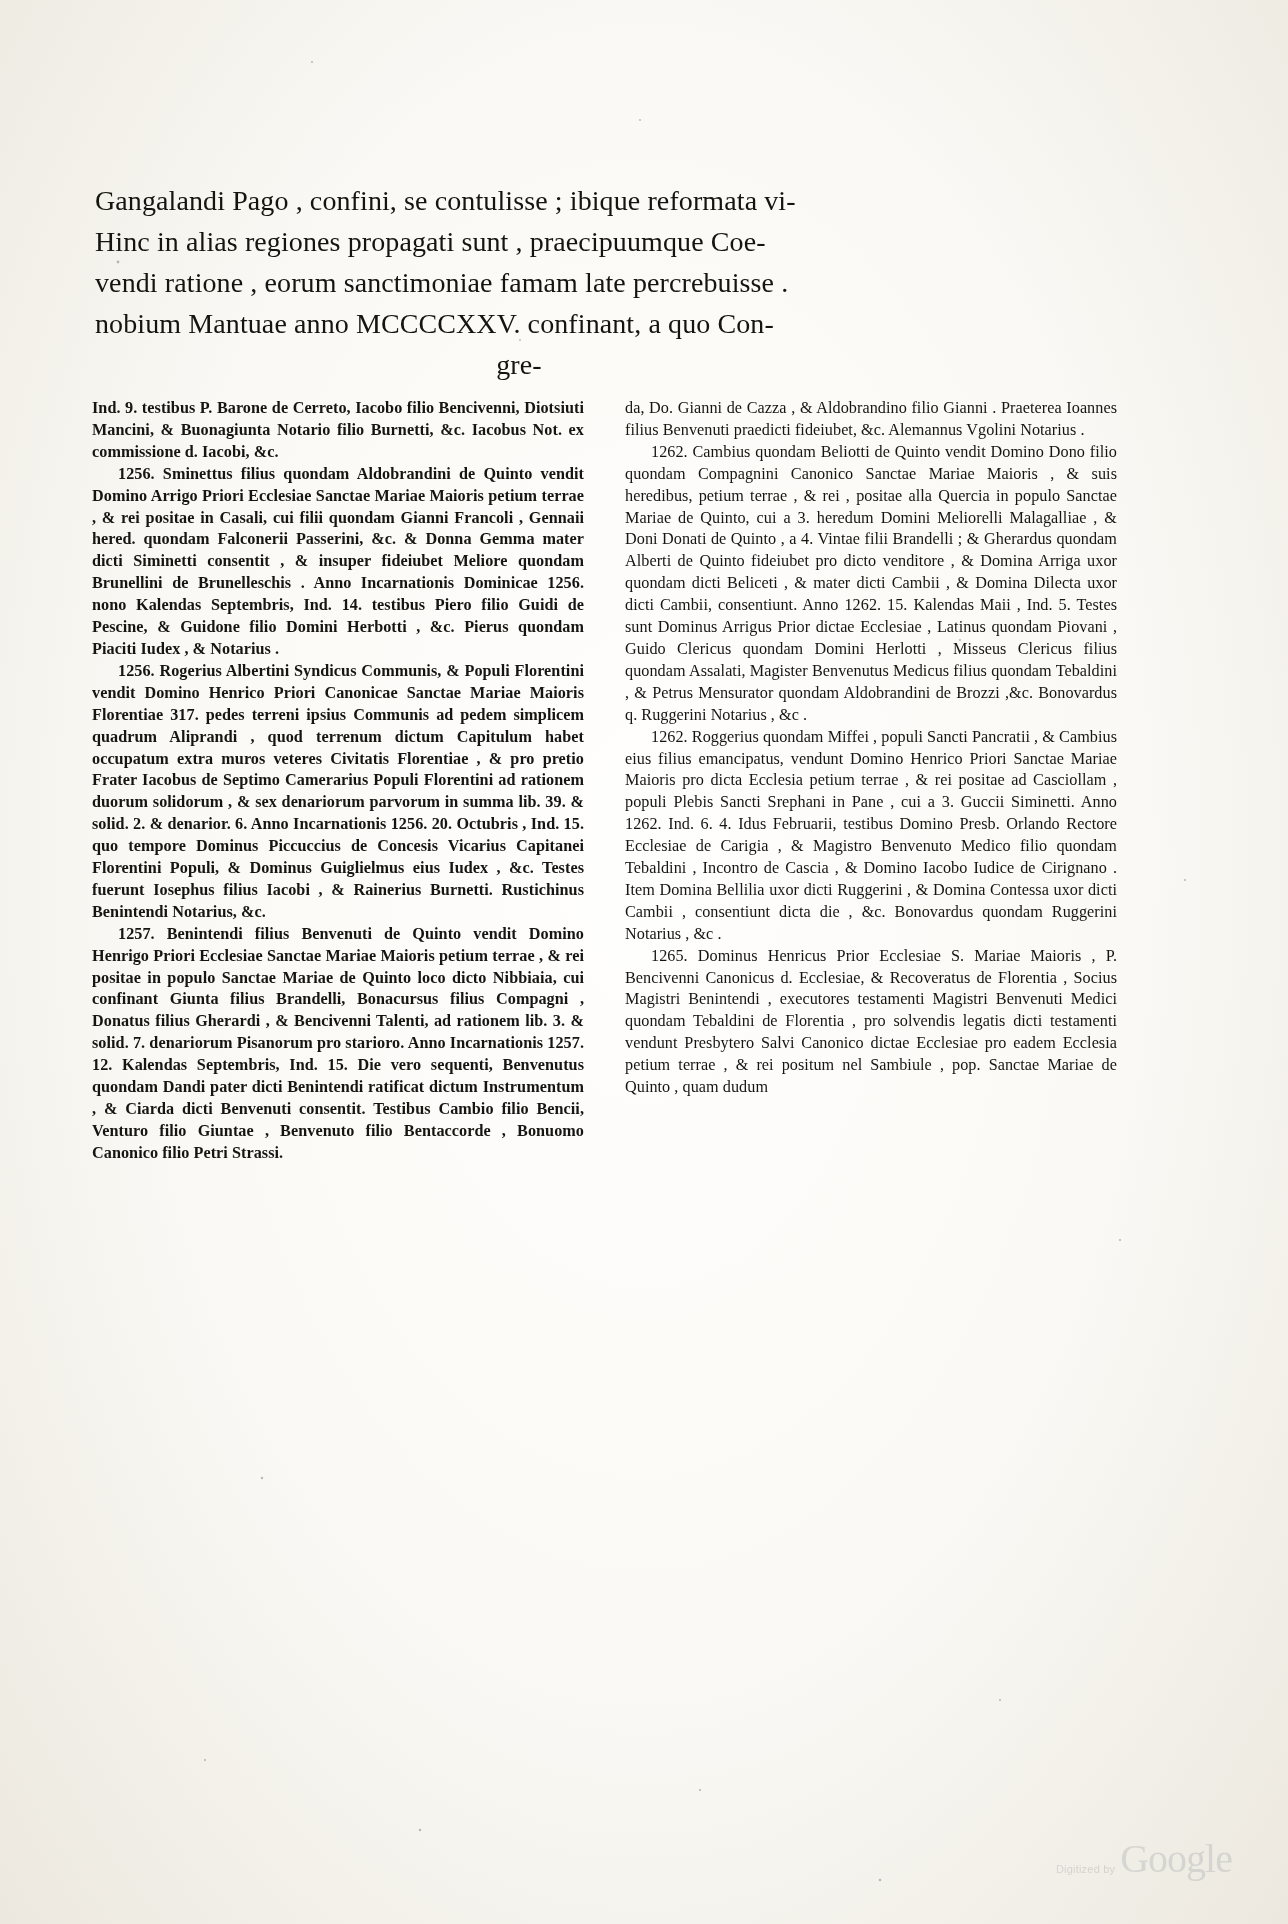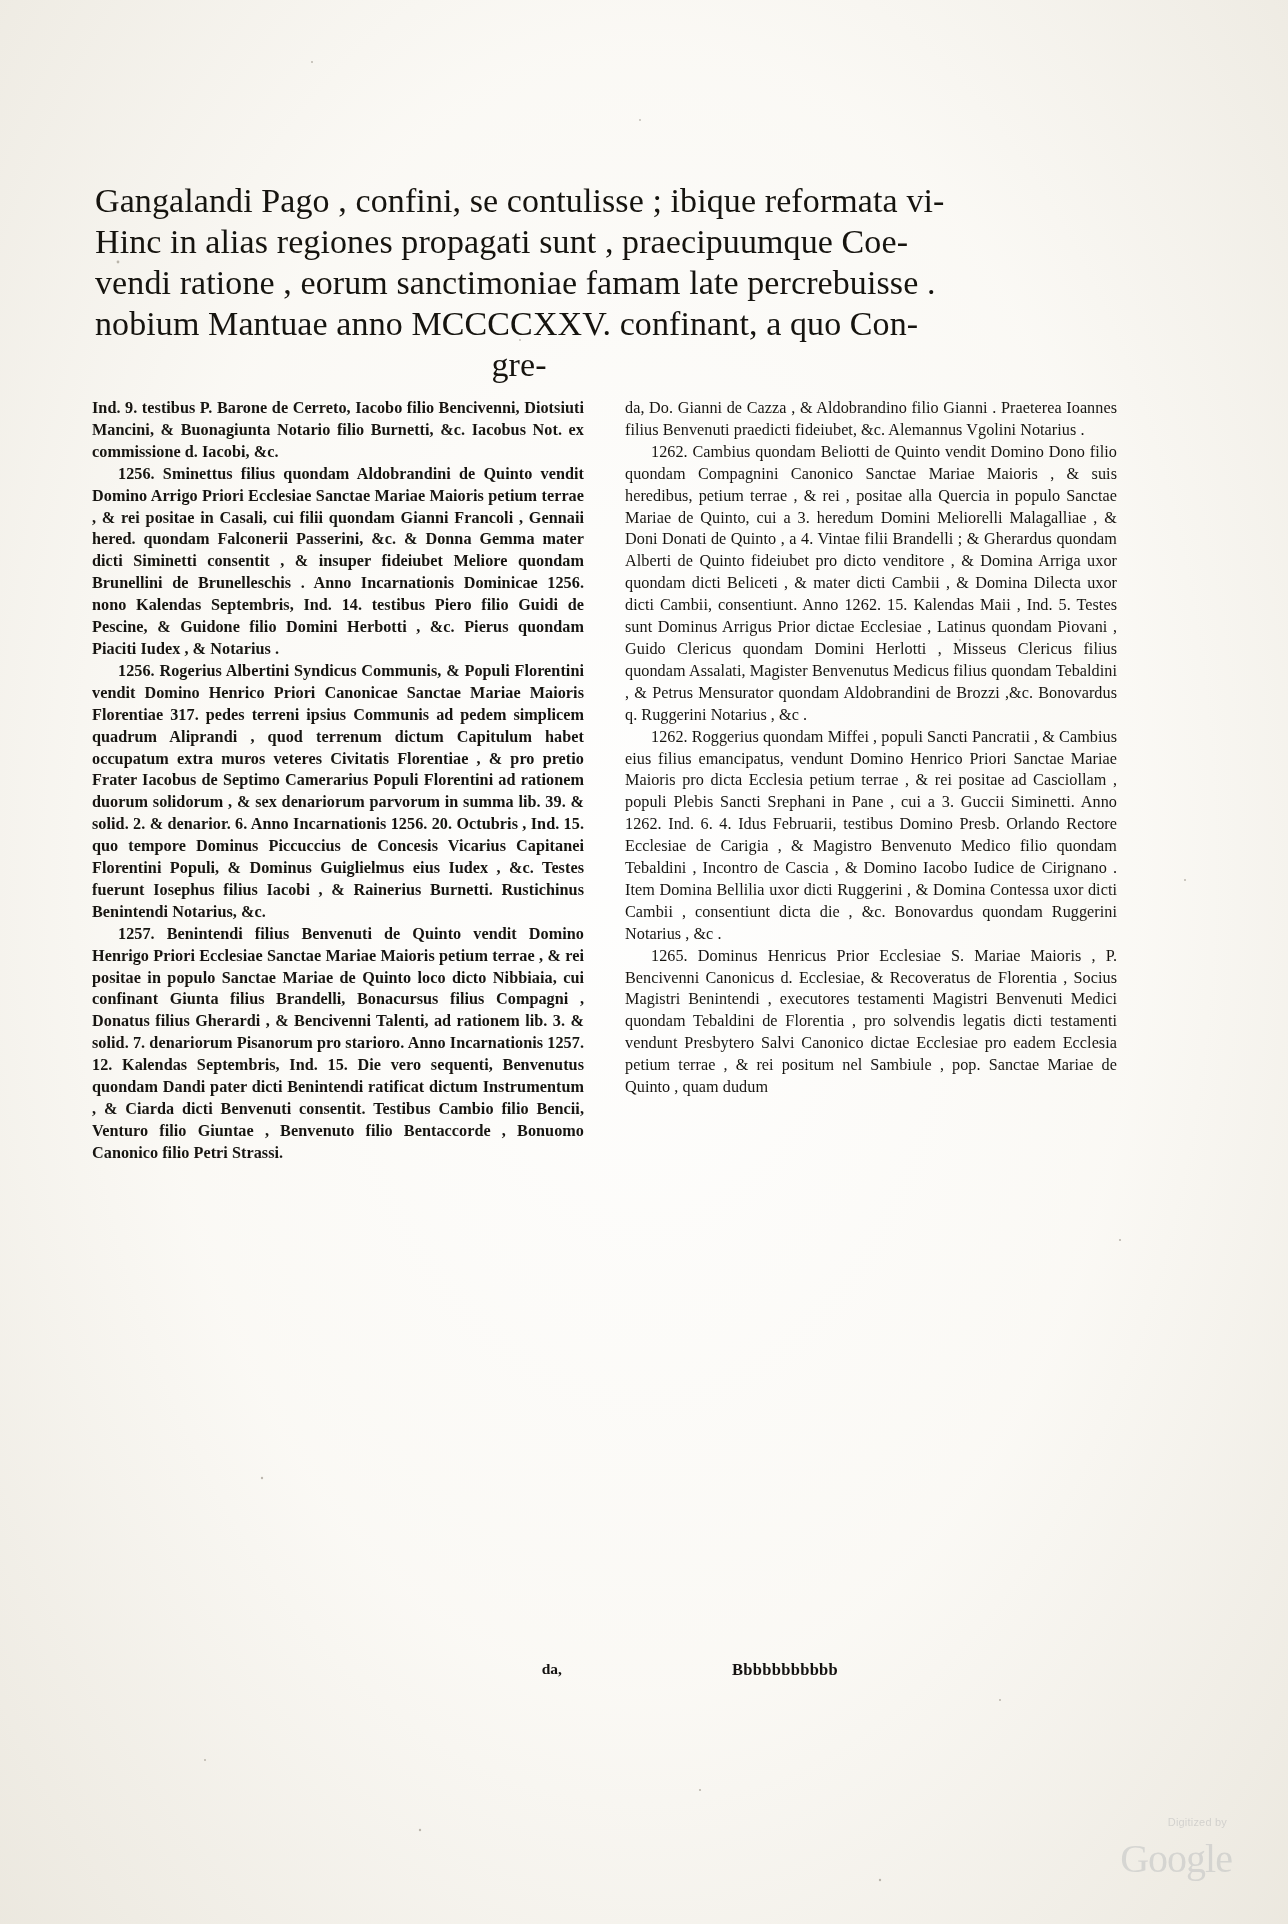--- a/index.html
+++ b/index.html
@@ -59,21 +59,21 @@
     letter-spacing: 1px;
     margin-left: 72px;
     color: #171512;
   }
   
   .headpara {
     position: absolute;
     left: 95px;
     top: 180px;
     width: 1010px;
-    font-size: 34px;
+    font-size: 28px;
     line-height: 41px;
     letter-spacing: 0.1px;
     color: #16140f;
     text-align: left;
   }
   .headpara .line {
     display: block;
     white-space: nowrap;
   }
   .headpara .line.indent-right {
@@ -135,21 +135,20 @@
   }
   
   .watermark {
     position: absolute;
     right: 56px;
     bottom: 42px;
     display: flex;
     align-items: flex-end;
     opacity: 0.30;
     user-select: none;
-    flex-direction: column;
   }
   .wm-small {
     font-family: "Liberation Sans", sans-serif;
     font-size: 11px;
     color: #8f9298;
     margin-right: 5px;
     margin-bottom: 7px;
     letter-spacing: 0.2px;
   }
   .wm-google {
@@ -211,24 +210,20 @@
         <p class="ind">1257. Benintendi filius Benvenuti de Quinto vendit Domino Henrigo Priori Ecclesiae Sanctae Mariae Maioris petium terrae , &amp; rei positae in populo Sanctae Mariae de Quinto loco dicto Nibbiaia, cui confinant Giunta filius Brandelli, Bonacursus filius Compagni , Donatus filius Gherardi , &amp; Bencivenni Talenti, ad rationem lib. 3. &amp; solid. 7. denariorum Pisanorum pro starioro. Anno Incarnationis 1257. 12. Kalendas Septembris, Ind. 15. Die vero sequenti, Benvenutus quondam Dandi pater dicti Benintendi ratificat dictum Instrumentum , &amp; Ciarda dicti Benvenuti consentit. Testibus Cambio filio Bencii, Venturo filio Giuntae , Benvenuto filio Bentaccorde , Bonuomo Canonico filio Petri Strassi.</p>
       </div>
       <div class="col right">
         <p class="noind">da, Do. Gianni de Cazza , &amp; Aldobrandino filio Gianni . Praeterea Ioannes filius Benvenuti praedicti fideiubet, &amp;c. Alemannus Vgolini Notarius .</p>
         <p class="ind">1262. Cambius quondam Beliotti de Quinto vendit Domino Dono filio quondam Compagnini Canonico Sanctae Mariae Maioris , &amp; suis heredibus, petium terrae , &amp; rei , positae alla Quercia in populo Sanctae Mariae de Quinto, cui a 3. heredum Domini Meliorelli Malagalliae , &amp; Doni Donati de Quinto , a 4. Vintae filii Brandelli ; &amp; Gherardus quondam Alberti de Quinto fideiubet pro dicto venditore , &amp; Domina Arriga uxor quondam dicti Beliceti , &amp; mater dicti Cambii , &amp; Domina Dilecta uxor dicti Cambii, consentiunt. Anno 1262. 15. Kalendas Maii , Ind. 5. Testes sunt Dominus Arrigus Prior dictae Ecclesiae , Latinus quondam Piovani , Guido Clericus quondam Domini Herlotti , Misseus Clericus filius quondam Assalati, Magister Benvenutus Medicus filius quondam Tebaldini , &amp; Petrus Mensurator quondam Aldobrandini de Brozzi ,&amp;c. Bonovardus q. Ruggerini Notarius , &amp;c .</p>
         <p class="ind">1262. Roggerius quondam Miffei , populi Sancti Pancratii , &amp; Cambius eius filius emancipatus, vendunt Domino Henrico Priori Sanctae Mariae Maioris pro dicta Ecclesia petium terrae , &amp; rei positae ad Casciollam , populi Plebis Sancti Srephani in Pane , cui a 3. Guccii Siminetti. Anno 1262. Ind. 6. 4. Idus Februarii, testibus Domino Presb. Orlando Rectore Ecclesiae de Carigia , &amp; Magistro Benvenuto Medico filio quondam Tebaldini , Incontro de Cascia , &amp; Domino Iacobo Iudice de Cirignano . Item Domina Bellilia uxor dicti Ruggerini , &amp; Domina Contessa uxor dicti Cambii , consentiunt dicta die , &amp;c. Bonovardus quondam Ruggerini Notarius , &amp;c .</p>
         <p class="ind">1265. Dominus Henricus Prior Ecclesiae S. Mariae Maioris , P. Bencivenni Canonicus d. Ecclesiae, &amp; Recoveratus de Florentia , Socius Magistri Benintendi , executores testamenti Magistri Benvenuti Medici quondam Tebaldini de Florentia , pro solvendis legatis dicti testamenti vendunt Presbytero Salvi Canonico dictae Ecclesiae pro eadem Ecclesia petium terrae , &amp; rei positum nel Sambiule , pop. Sanctae Mariae de Quinto , quam dudum</p>
       </div>
     </div>
 
-    <div class="catchword">
-      <div class="catch-left">da,</div>
-      <div class="catch-right">Bbbbbbbbbbb</div>
-    </div>
 
   </div>
 
   <div class="watermark">
     <span class="wm-small">Digitized by</span>
     <span class="wm-google">Google</span>
   </div>
 </div>
 
 </body></html>

